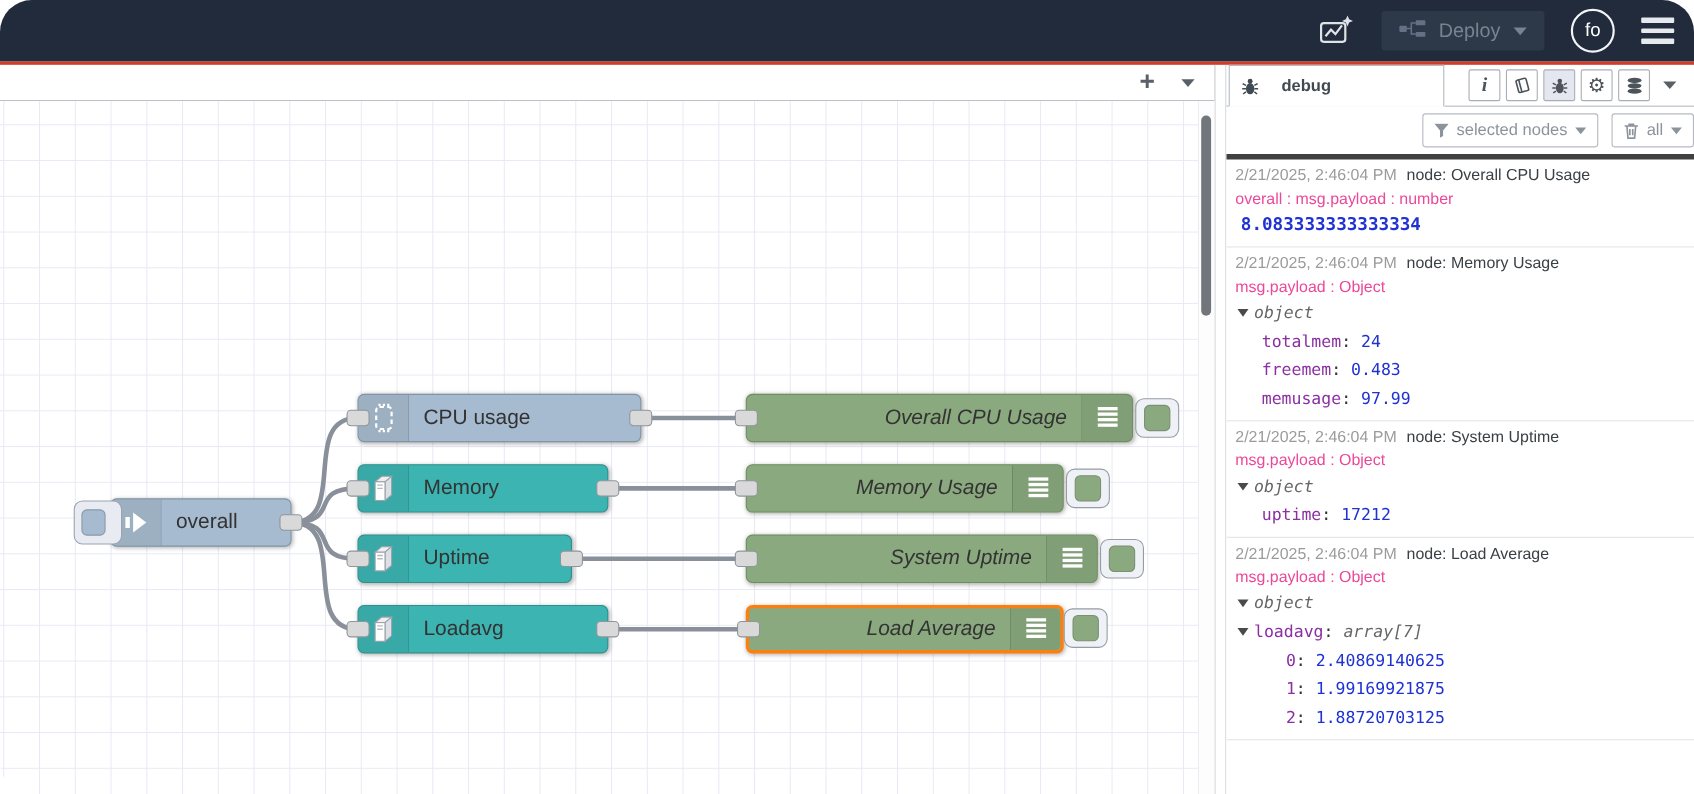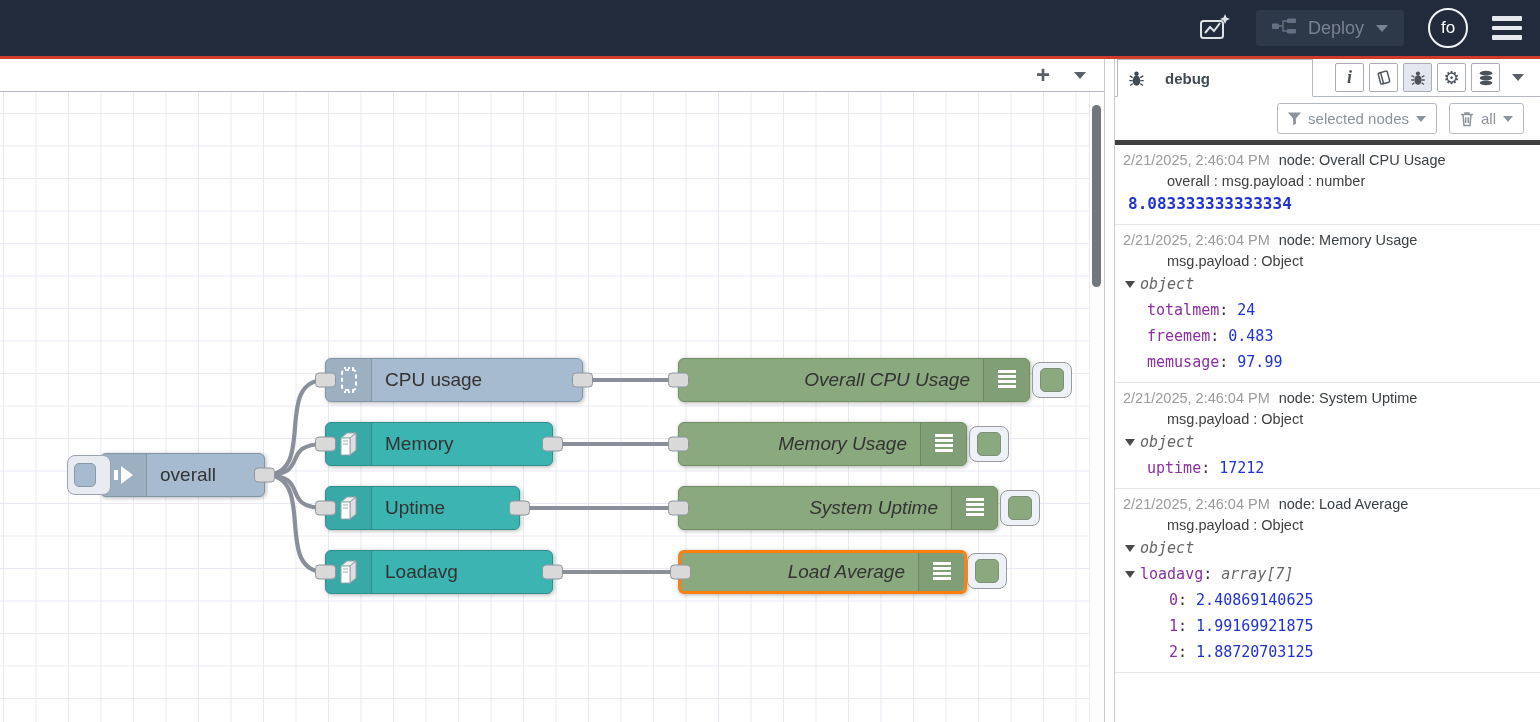--- a/index.html
+++ b/index.html
@@ -1,17 +1,17 @@
 <!DOCTYPE html>
 <html><head>
 <meta charset="utf-8">
 <style>
   * { margin:0; padding:0; box-sizing:border-box; }
   body { font-family:"Liberation Sans", sans-serif; background:#fff; }
-  #app { position:relative; width:1540px; height:722px; overflow:hidden; background:#fff; }
+  #app { position:relative; width:1540px; height:722px; overflow:hidden; background:#fff;border-radius:29px; }
 
   
   #header { height:56px; background:#212b3b; display:flex; align-items:center;
             justify-content:flex-end; padding-right:18px; gap:24px; }
   #redline { height:3px; background:#d13b2a; }
   .hicon { display:flex; align-items:center; cursor:pointer; }
   #deploy-btn { height:36px; background:#2d3949; border-radius:3px; display:flex;
                 align-items:center; gap:12px; padding:0 16px; cursor:pointer; }
   #deploy-btn .dlabel { color:#79828f; font-size:18px; }
   .caret { width:0; height:0; border-left:6px solid transparent; border-right:6px solid transparent;
@@ -81,31 +81,31 @@
   #sb-tab-debug .tlabel { font-weight:bold; font-size:15px; color:#3f4a52; }
   #sb-btns { display:flex; gap:5px; margin-left:22px; }
   .sb-btn { width:29px; height:29px; border:1px solid #a9aeb6; border-radius:2px; background:#fff;
             display:flex; align-items:center; justify-content:center; cursor:pointer;
             color:#4d535b; font-size:18px; }
   .sb-btn.active { background:#e4e7f0; }
   .i-glyph { font-family:"Liberation Serif", serif; font-weight:bold; font-style:italic; font-size:18px; }
   #sb-chevron { margin-left:12px; }
 
   #sb-toolbar { height:43px; display:flex; justify-content:flex-end; align-items:center;
-                gap:12px; padding-right:16px; background:#fff; }
+                gap:12px; background:#fff; }
   .tb-btn { height:31px; border:1px solid #b6bac0; border-radius:3px; background:#fff; color:#8d939b;
             font-size:15px; padding:0 10px; display:flex; align-items:center; gap:7px; cursor:pointer; }
   .caret-gray { width:0; height:0; border-left:5px solid transparent; border-right:5px solid transparent;
                 border-top:6px solid #8d939b; display:inline-block; }
 
   #sb-msgs { flex:1; border-top:5px solid #404040; overflow:hidden; background:#fff; }
   .dmsg { border-bottom:1px solid #e2e5ea; padding:5px 6px 7px 8px; }
   .dmeta { font-size:14.5px; color:#9b9b9b; line-height:21px; white-space:nowrap; }
   .dmeta .nodename { color:#3b4045; margin-left:9px; }
-  .dpath { font-size:14.5px; color:#404040; line-height:20px;margin-left:44px; }
+  .dpath { font-size:14.5px; color:#ec4899; line-height:20px; }
   .dbody { font-family:"DejaVu Sans Mono", monospace; font-size:15px; color:#333; }
   .drow { line-height:26px; height:26px; display:flex; align-items:center; white-space:pre; }
   .dcaret { width:0; height:0; border-left:5px solid transparent; border-right:5px solid transparent;
             border-top:7px solid #4a4a4a; margin:0 5px 0 2px; cursor:pointer; }
   .obj { font-style:italic; color:#666; }
   .lvl1 { padding-left:24px; }
   .lvl2 { padding-left:46px; }
   .dkey { color:#8b2fa3; }
   .dkey::after { content:": "; color:#333; white-space:pre; }
   .dval { color:#2033d1; }

